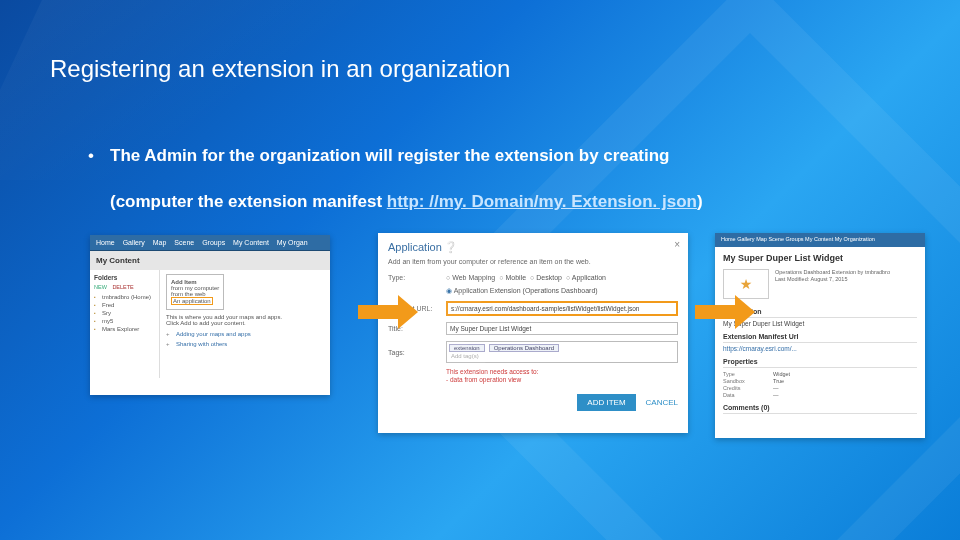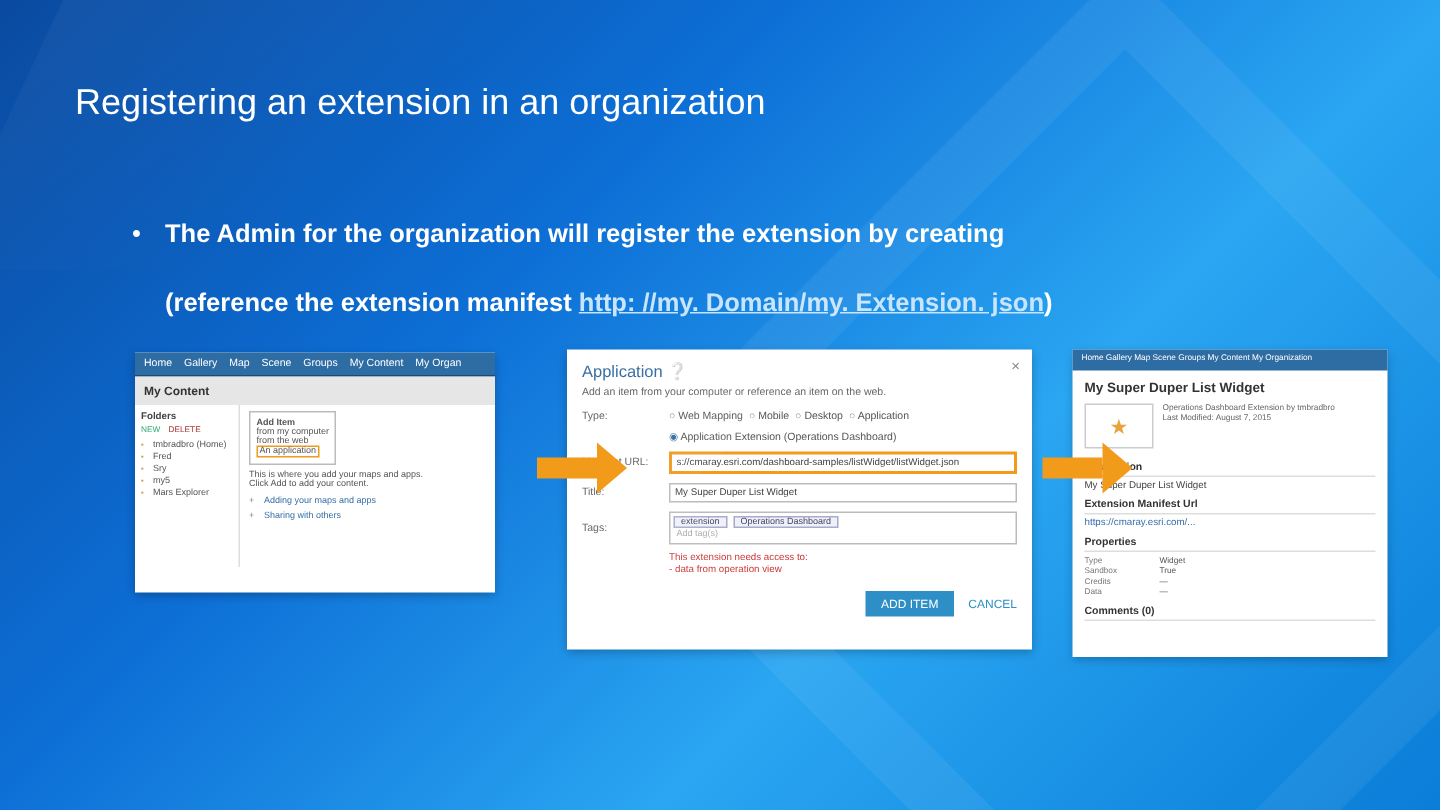--- a/index.html
+++ b/index.html
@@ -74,21 +74,21 @@
 </style>
 </head>
 <body>
 
 <div class="slide">
   <div class="title">Registering an extension in an organization</div>
 
   <div class="bullet">
     <span>The Admin for the organization will register the extension by creating</span><br>
     <br>
-    <span>(reference the extension manifest </span><a href="#">http: //my. Domain/my. Extension. json</a><span>)</span>
+    <span>(computer the extension manifest </span><a href="#">http: //my. Domain/my. Extension. json</a><span>)</span>
   </div>
 
   <div class="shots">
 
     <div class="arrow arrow1">
         <div class="ashaft"></div>
         <div class="ahead"></div>
       </div>
     <div class="arrow arrow2">
         <div class="ashaft"></div>

